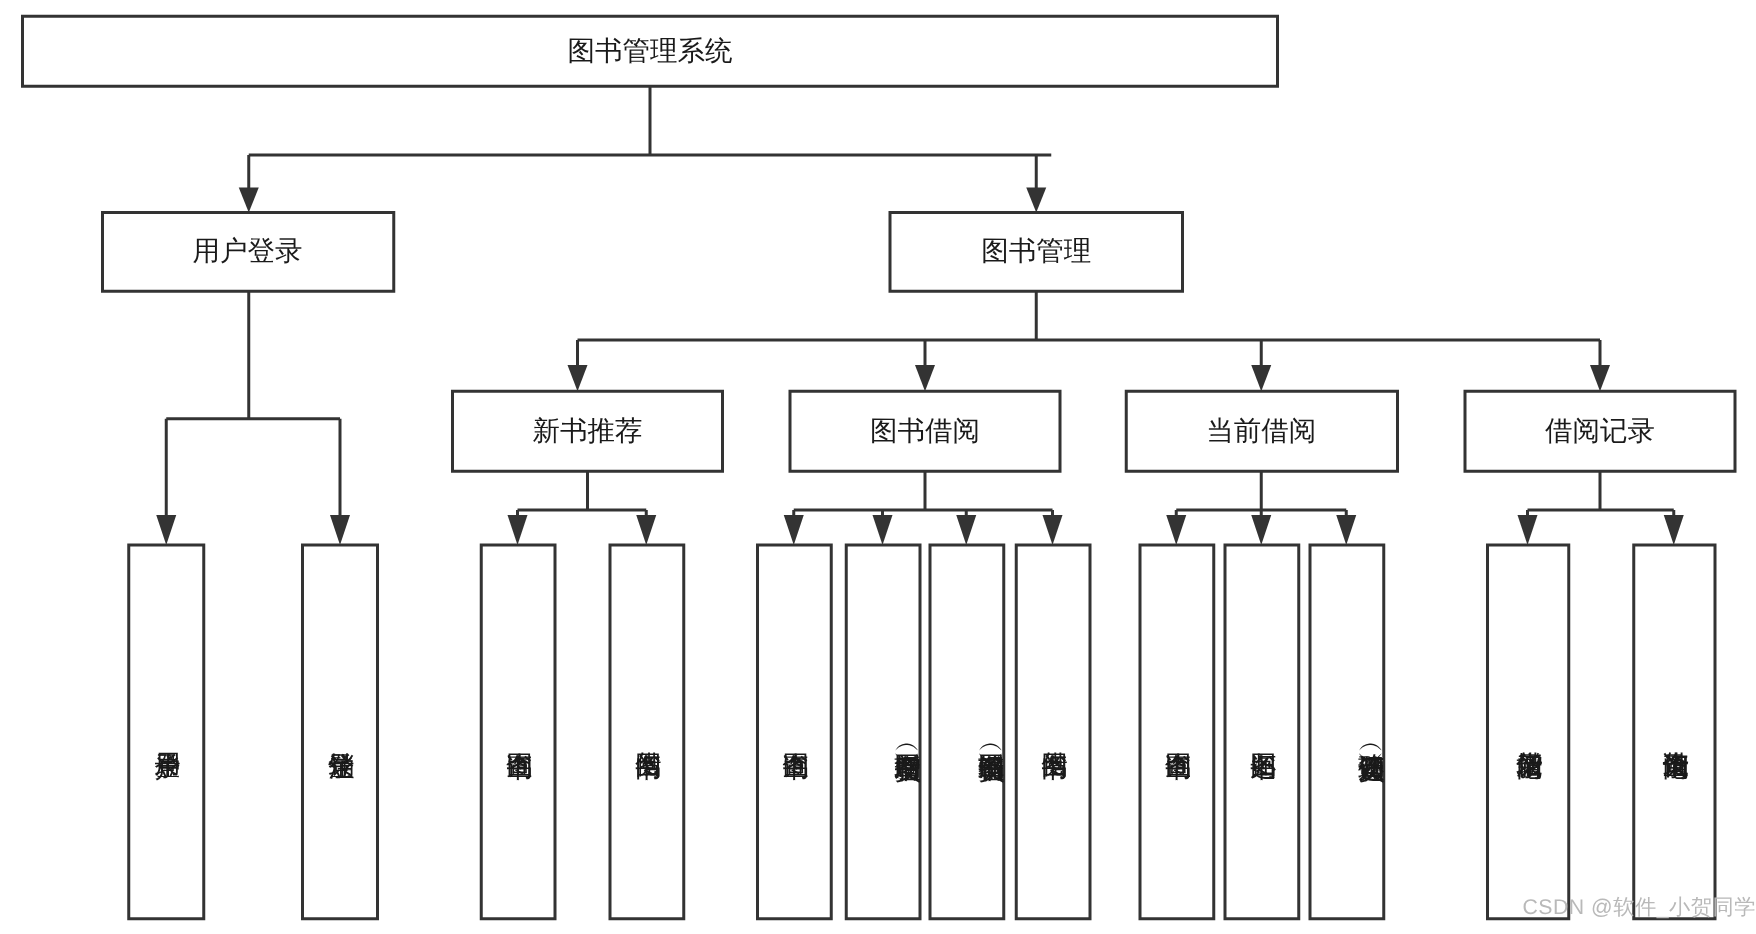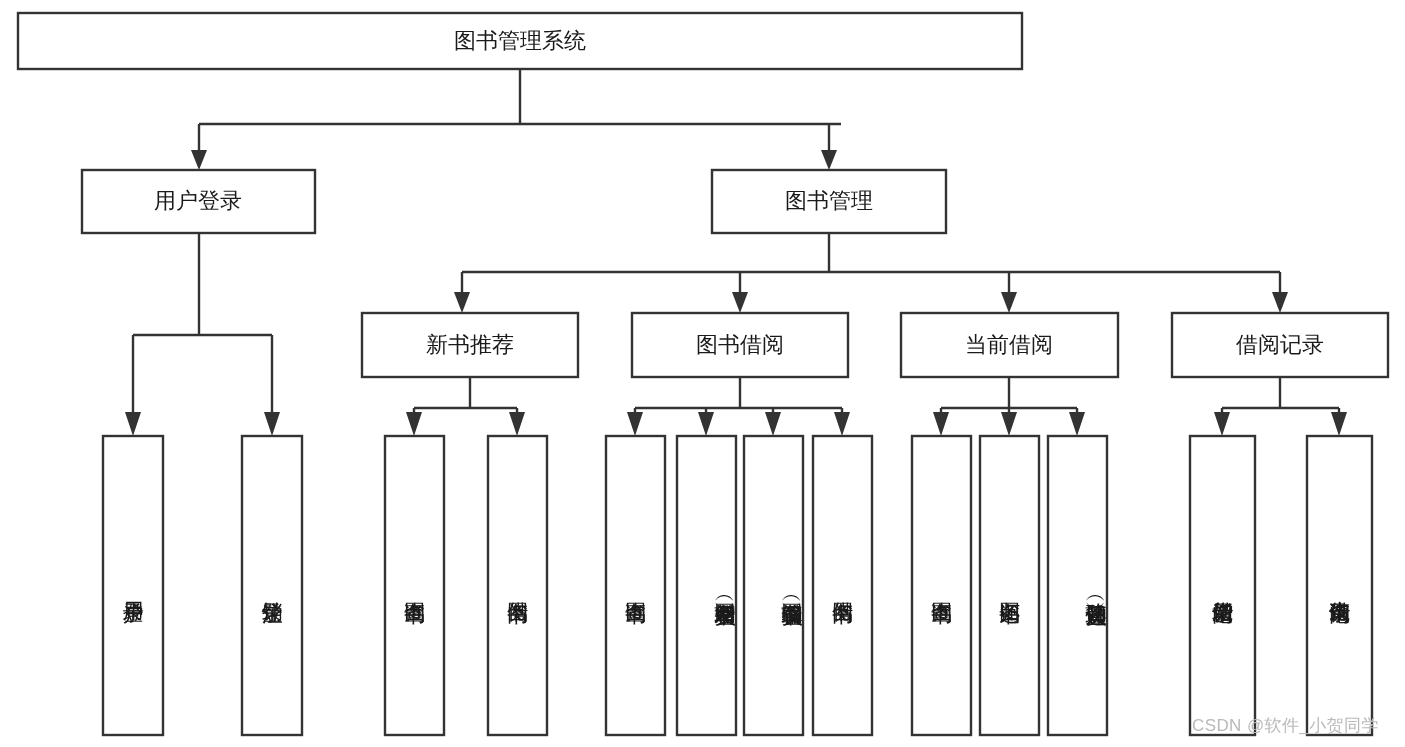--- a/index.html
+++ b/index.html
@@ -207,15 +207,15 @@
   <div class="node-label-v" style="left:744px;top:436px;width:59px;height:299px;align-items:flex-start;padding-top:6px;box-sizing:border-box;">编辑图书（管理员）</div>
   <div class="node-label-v" style="left:813px;top:436px;width:59px;height:299px;">借阅图书</div>
 
   <div class="node-label-v" style="left:912px;top:436px;width:59px;height:299px;">查询图书</div>
   <div class="node-label-v" style="left:980px;top:436px;width:59px;height:299px;">归还图书</div>
   <div class="node-label-v" style="left:1048px;top:436px;width:59px;height:299px;align-items:flex-start;padding-top:6px;box-sizing:border-box;">确认归还（管理员）</div>
 
   <div class="node-label-v" style="left:1190px;top:436px;width:65px;height:299px;">新增借阅记录</div>
   <div class="node-label-v" style="left:1307px;top:436px;width:65px;height:299px;">查询借阅记录</div>
 
-  <div class="watermark" style="left:1192px;top:714px;">CSDN @软件_小贺同学</div>
+  <div class="watermark" style="left:1192px;top:714px;padding-left:26px;">CSDN @软件_小贺同学</div>
 
 </div>
 
 </body></html>

